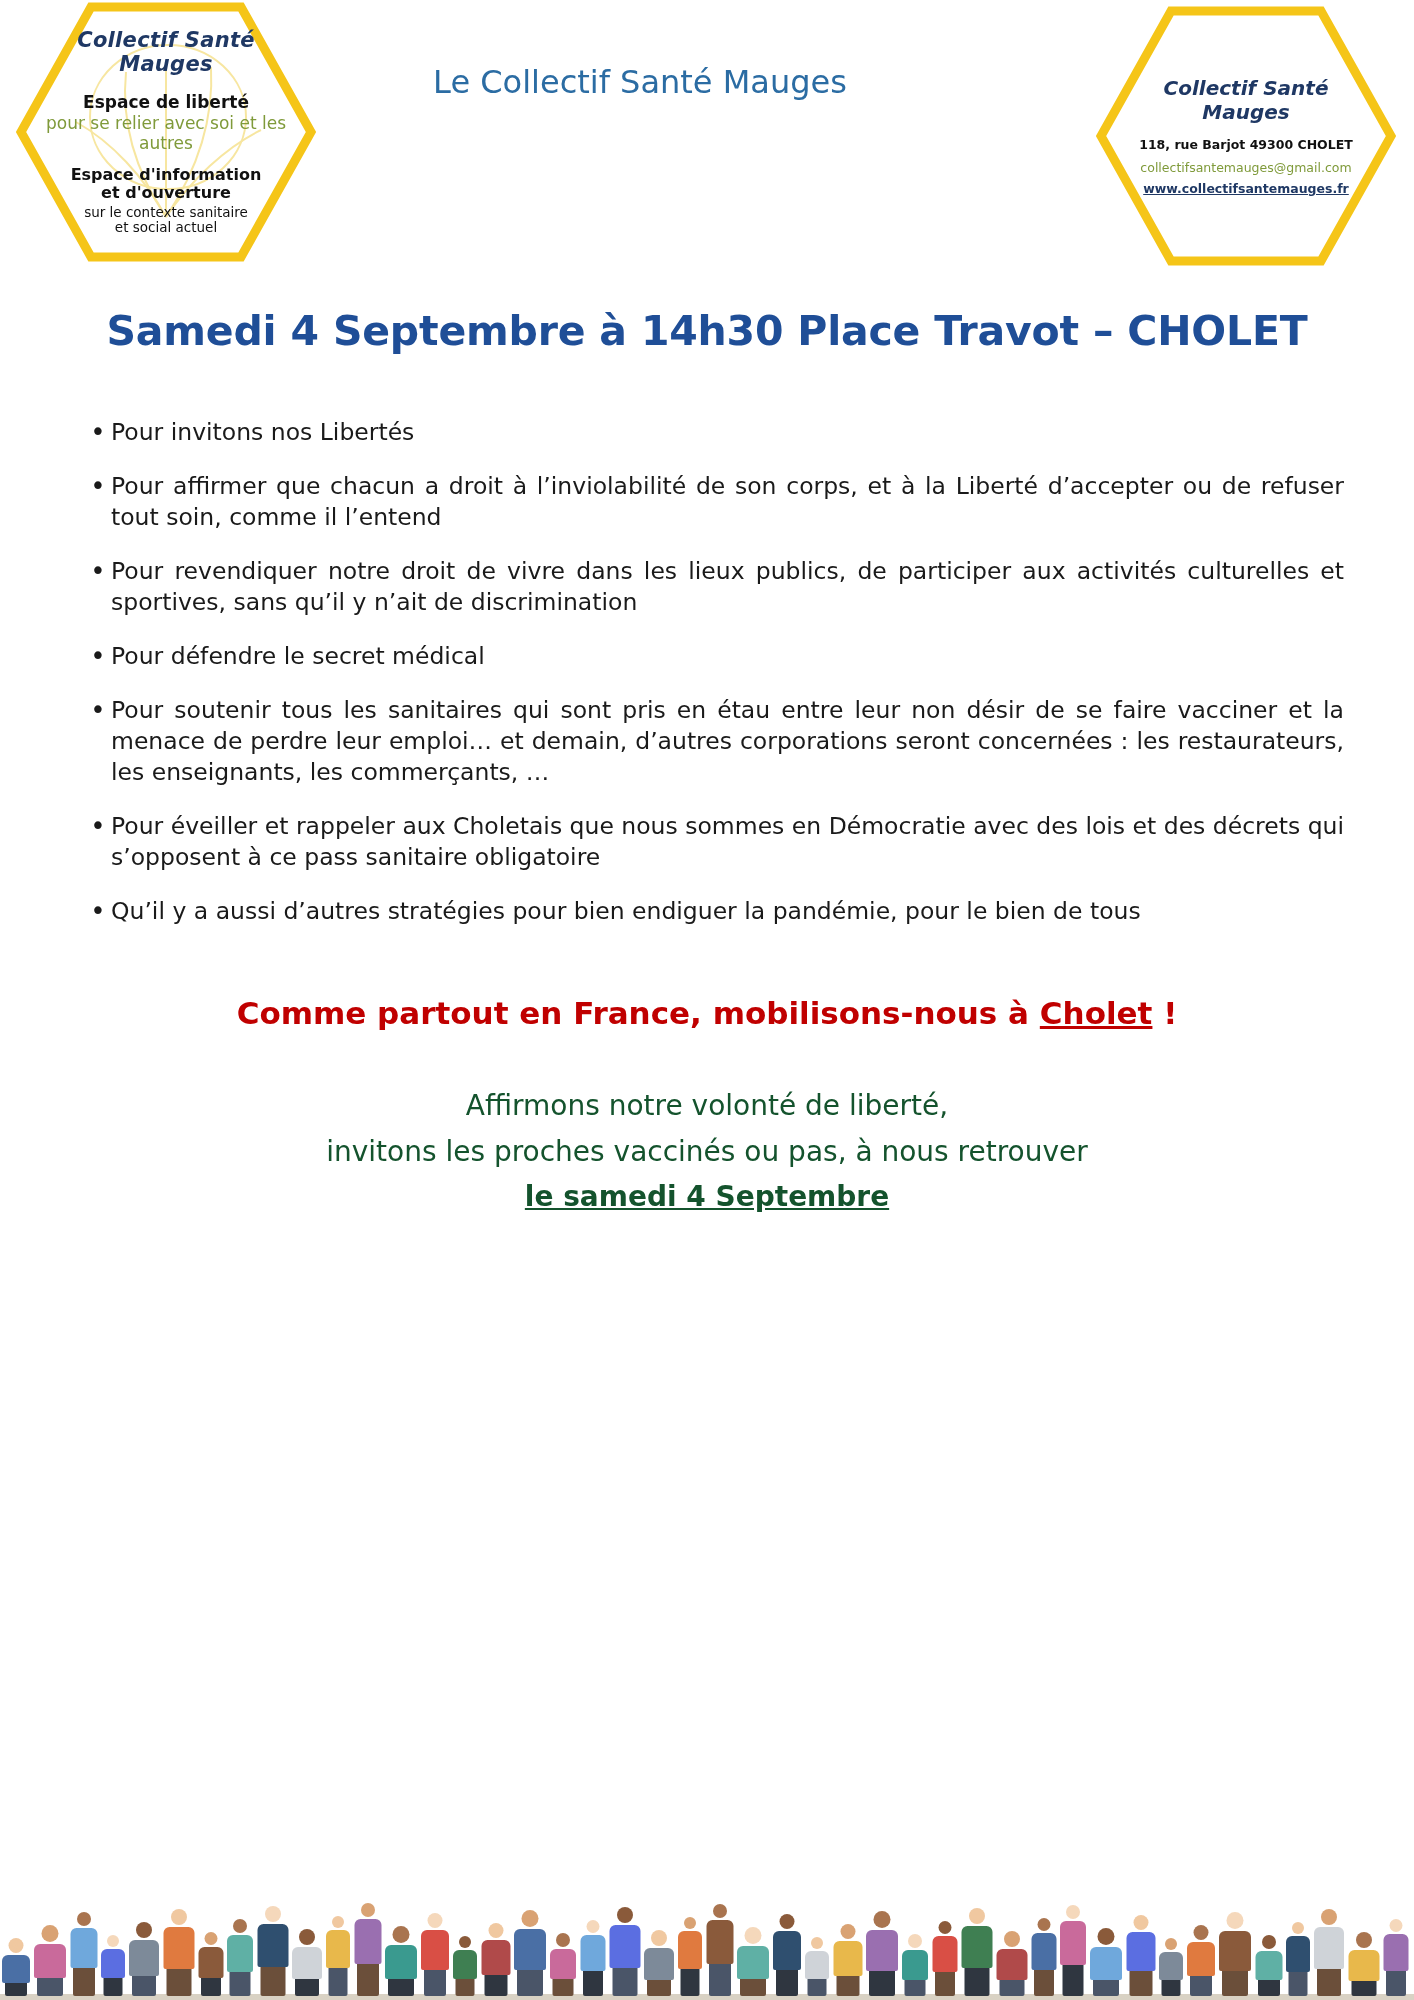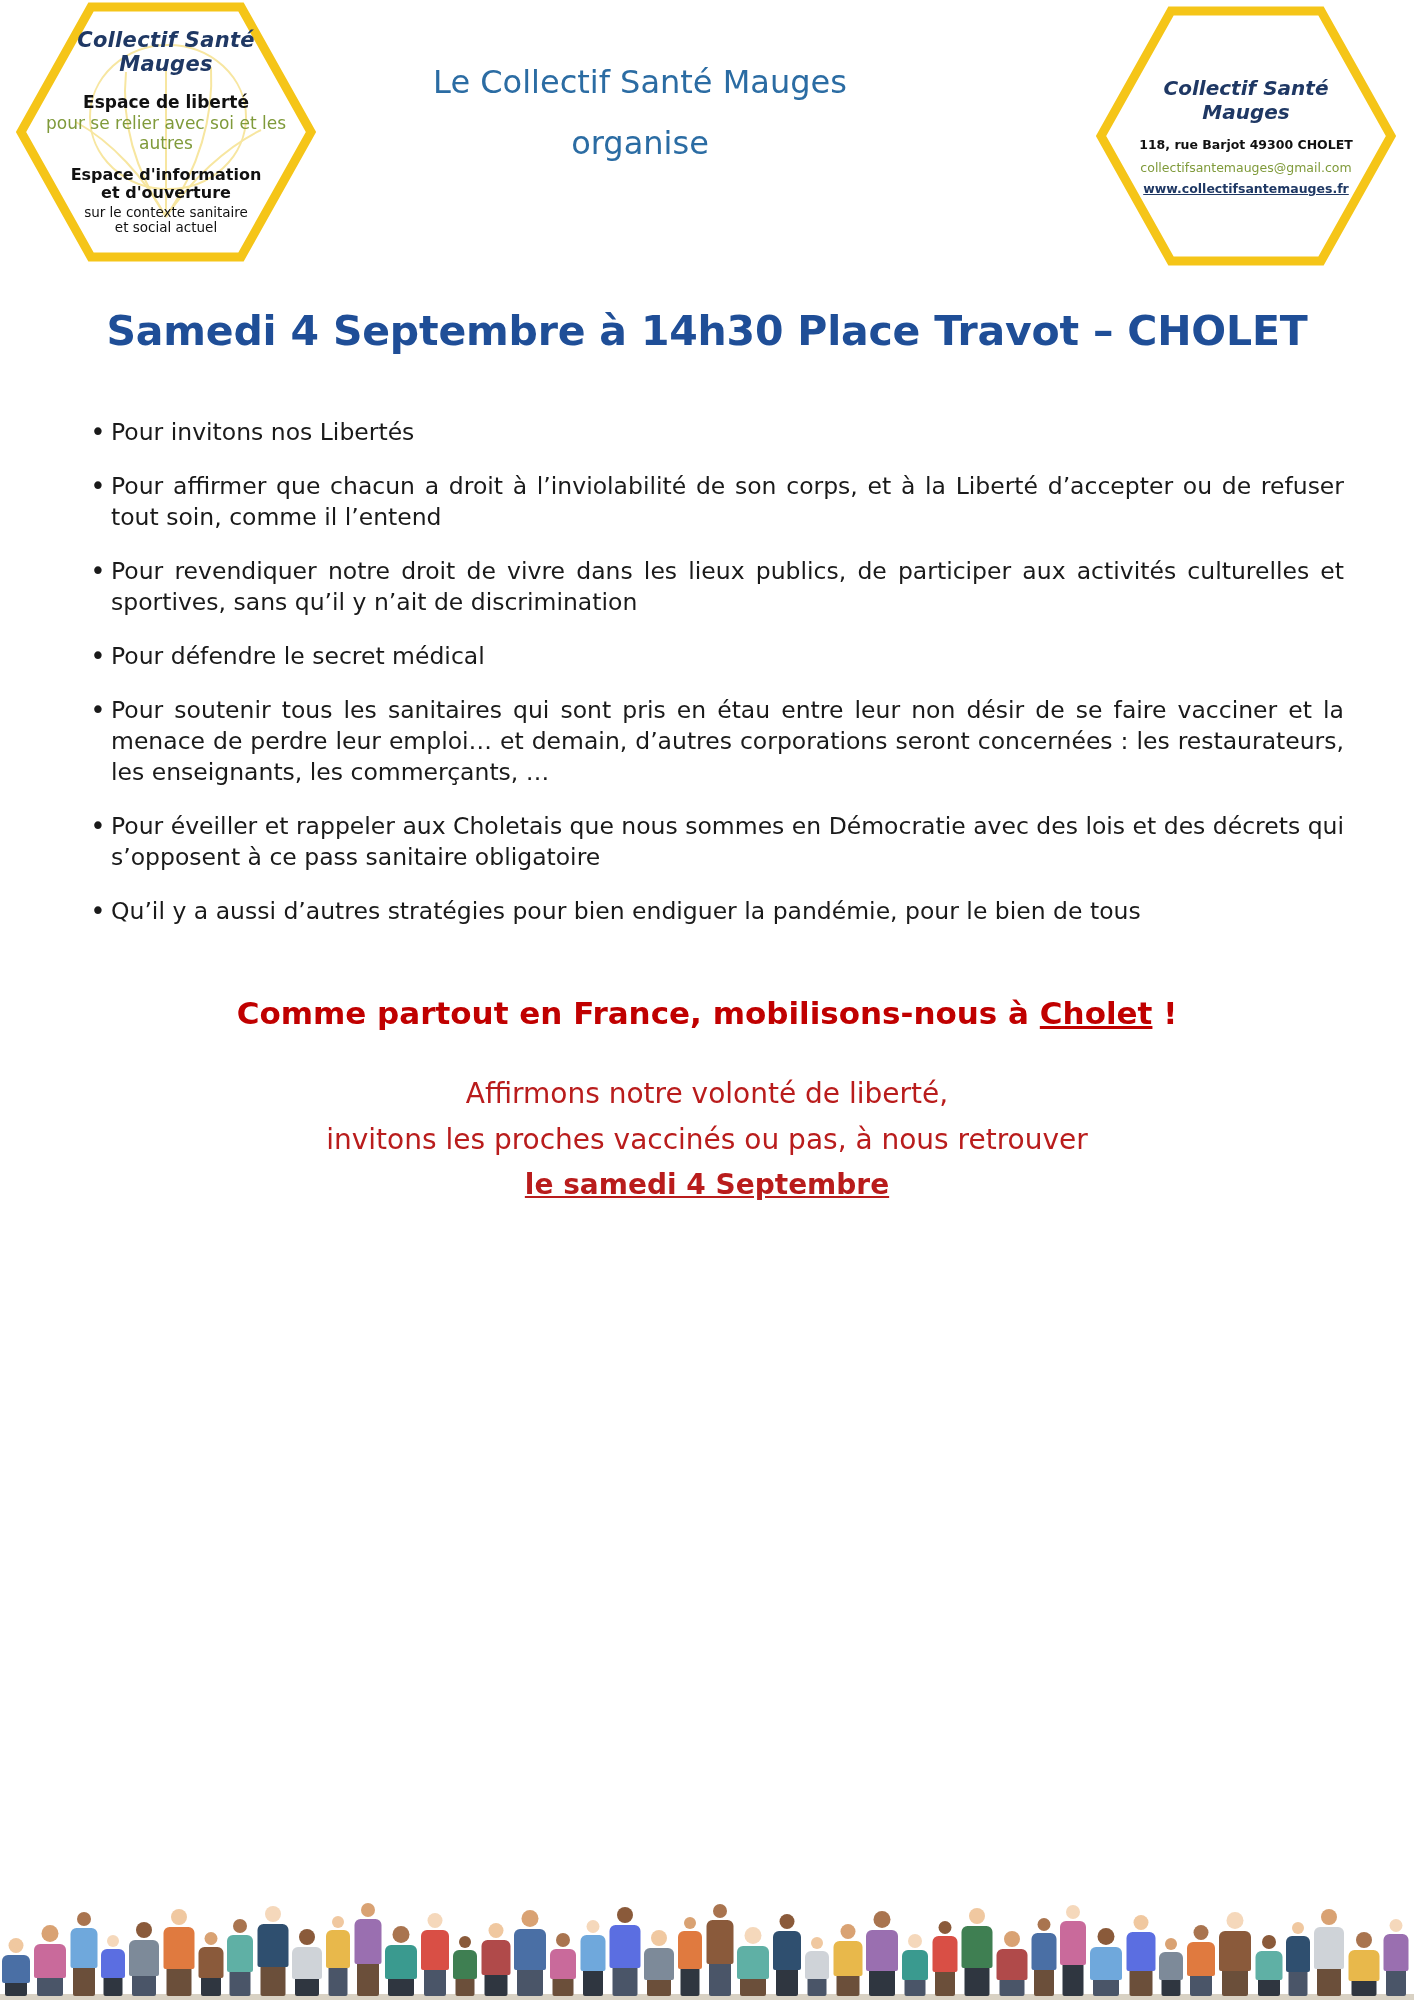--- a/index.html
+++ b/index.html
@@ -174,24 +174,24 @@
     text-align: center;
     color: #c00000;
     font-weight: bold;
     font-size: 31px;
     margin-top: 68px;
   }
   .red-call u { text-decoration: underline; }
 
   .red-block {
     text-align: center;
-    color: #b91c1c;
+    color: #14532d;
     font-size: 28px;
     line-height: 1.62;
-    margin-top: 40px;
+    margin-top: 52px;
   }
   .red-block .last {
     font-weight: bold;
     text-decoration: underline;
   }
 
   
   .crowd {
     position: absolute;
     left: 0;
@@ -255,21 +255,20 @@
       <div class="left-line2">pour se relier avec soi et les autres</div>
       <div class="left-line3" style="white-space:pre-line">Espace d'information
 et d'ouverture</div>
       <div class="left-line4" style="white-space:pre-line">sur le contexte sanitaire
 et social actuel</div>
     </div>
   </div>
 
   <div class="header-title">
     <div>Le Collectif Santé Mauges</div>
-    <div>organise</div>
   </div>
 
   <div class="hex hex-right">
     <svg viewBox="0 0 300 260">
       <polygon points="75,5 225,5 295,130 225,255 75,255 5,130" fill="#ffffff" stroke="#f5c518" stroke-width="9"></polygon>
     </svg>
     <div class="hex-inner">
       <div class="right-logo-title">Collectif Santé Mauges</div>
       <div class="right-addr">118, rue Barjot 49300 CHOLET</div>
       <div class="right-mail">collectifsantemauges@gmail.com</div>

